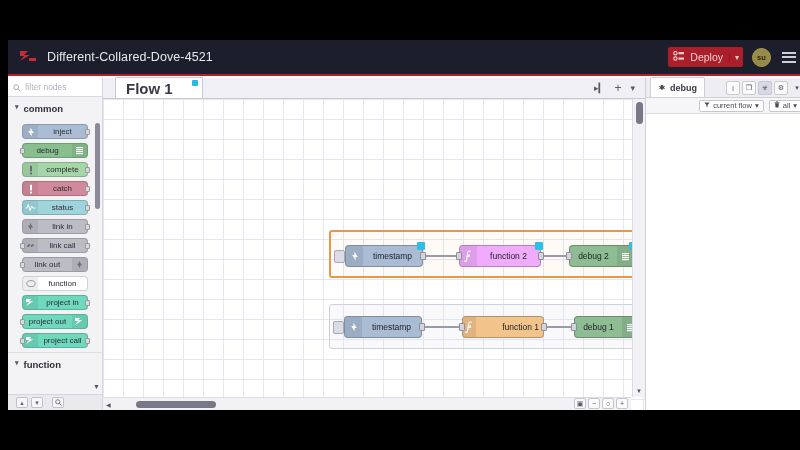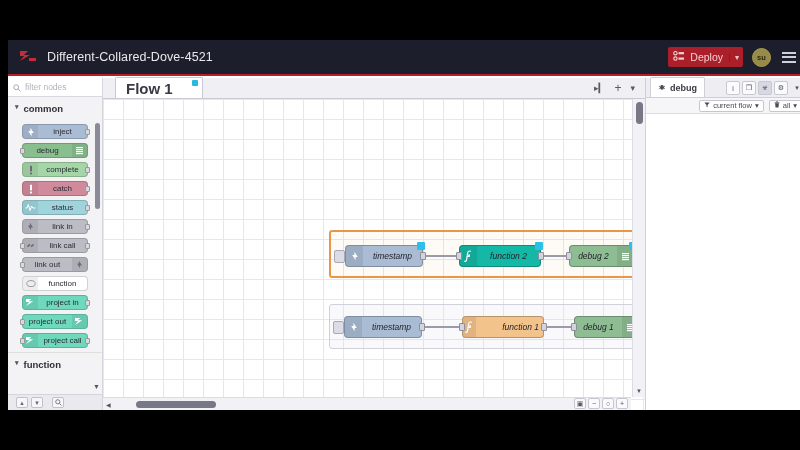--- a/index.html
+++ b/index.html
@@ -143,21 +143,21 @@
   .group.selected {
     border: 2px solid #e8964a; background: rgba(233,150,74,.05);
   }
   .group.plain {
     border: 1px solid #d0d0da; background: rgba(220,220,232,.18);
   }
   .node {
     position: absolute; height: 22px; border-radius: 4px;
     border: 1px solid rgba(0,0,0,.25);
     display: flex; align-items: center;
-    font-size: 8.5px; font-style: italic; color: #23232b; cursor: pointer;
+    font-size: 8.5px; color: #23232b; cursor: pointer;
   }
   .node .nlabel { flex: 1; text-align: center; padding: 0 4px; white-space: nowrap; }
   .node-icon {
     width: 17px; height: 100%; background: rgba(0,0,0,.08);
     border-radius: 3px 0 0 3px; display: flex; align-items: center; justify-content: center;
   }
   .node-icon.r { border-radius: 0 3px 3px 0; }
   .nport {
     position: absolute; width: 6px; height: 8px; background: #d4d4de;
     border: 1px solid #8e8e9c; border-radius: 1px; top: 6px;
@@ -456,21 +456,21 @@
                 <span class="node-icon">
                   <svg width="10" height="10" viewBox="0 0 10 10">
                     <path d="M4.4 0.8 V4 H2.2 L5.6 9.2 V6 H7.8 Z" fill="#ffffff"></path>
                   </svg>
                 </span>
                 <span class="nlabel">timestamp</span>
                 <span class="nport out"></span>
                 <span class="ndot"></span>
                 <span class="drag-handle"></span>
               </div>
-              <div class="node" style="left: 128px; top: 13px; width: 82px; background: #14b8a6;">
+              <div class="node" style="left: 128px; top: 13px; width: 82px; background: #f0abfc;">
                 <span class="node-icon">
                   <svg width="9" height="12" viewBox="0 0 9 12">
                     <path d="M6.6 1.2 C4.6 0.6 3.8 1.6 3.6 3.2 L3.3 5 H5.4 L5.2 6.3 H3.1 L2.5 10 C2.3 11.2 1.6 11.6 0.7 11.2" fill="none" stroke="#ffffff" stroke-width="1.2" stroke-linecap="round"></path>
                   </svg>
                 </span>
                 <span class="nlabel">function 2</span>
                 <span class="nport in"></span>
                 <span class="nport out"></span>
                 <span class="ndot"></span>
               </div>

